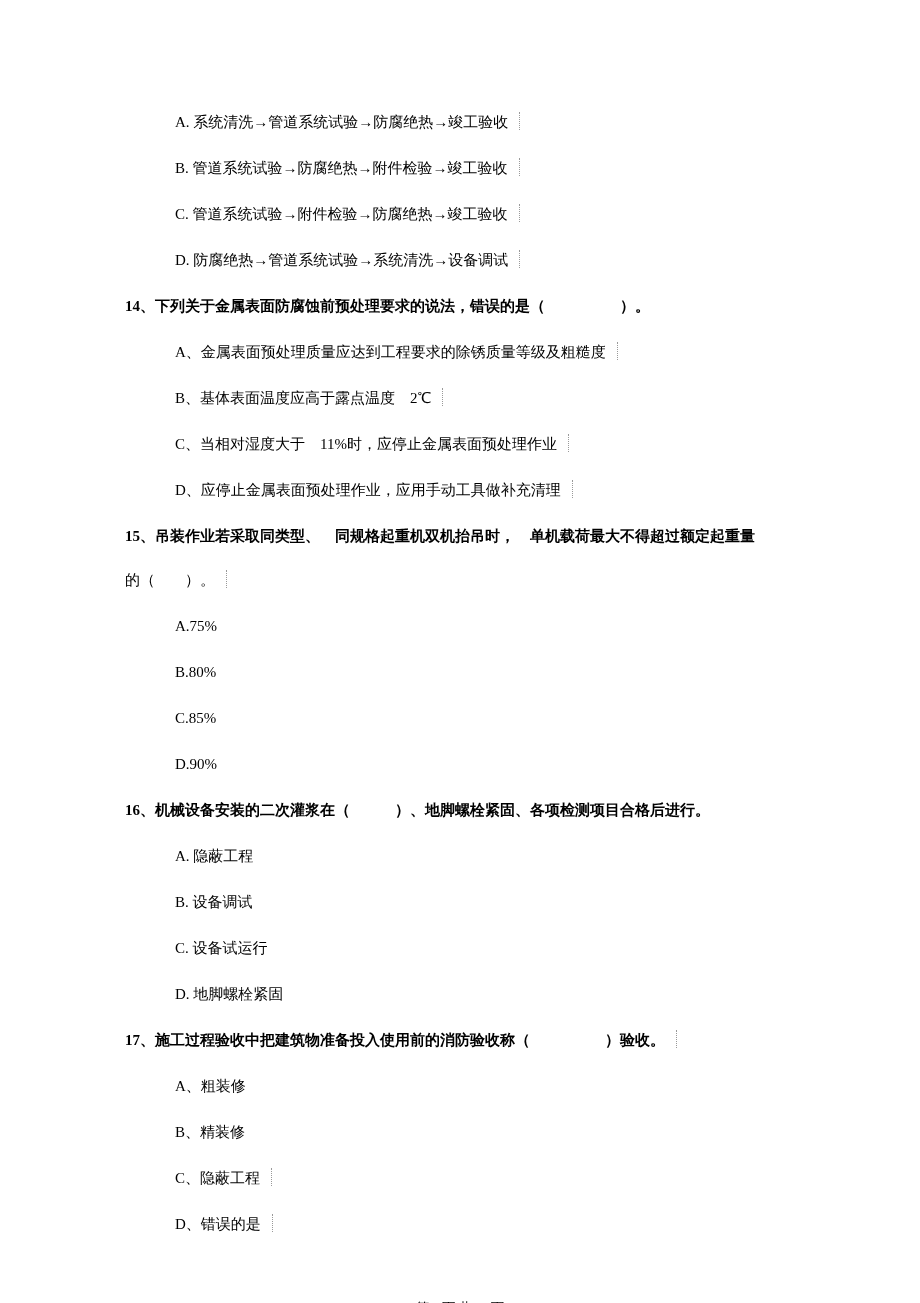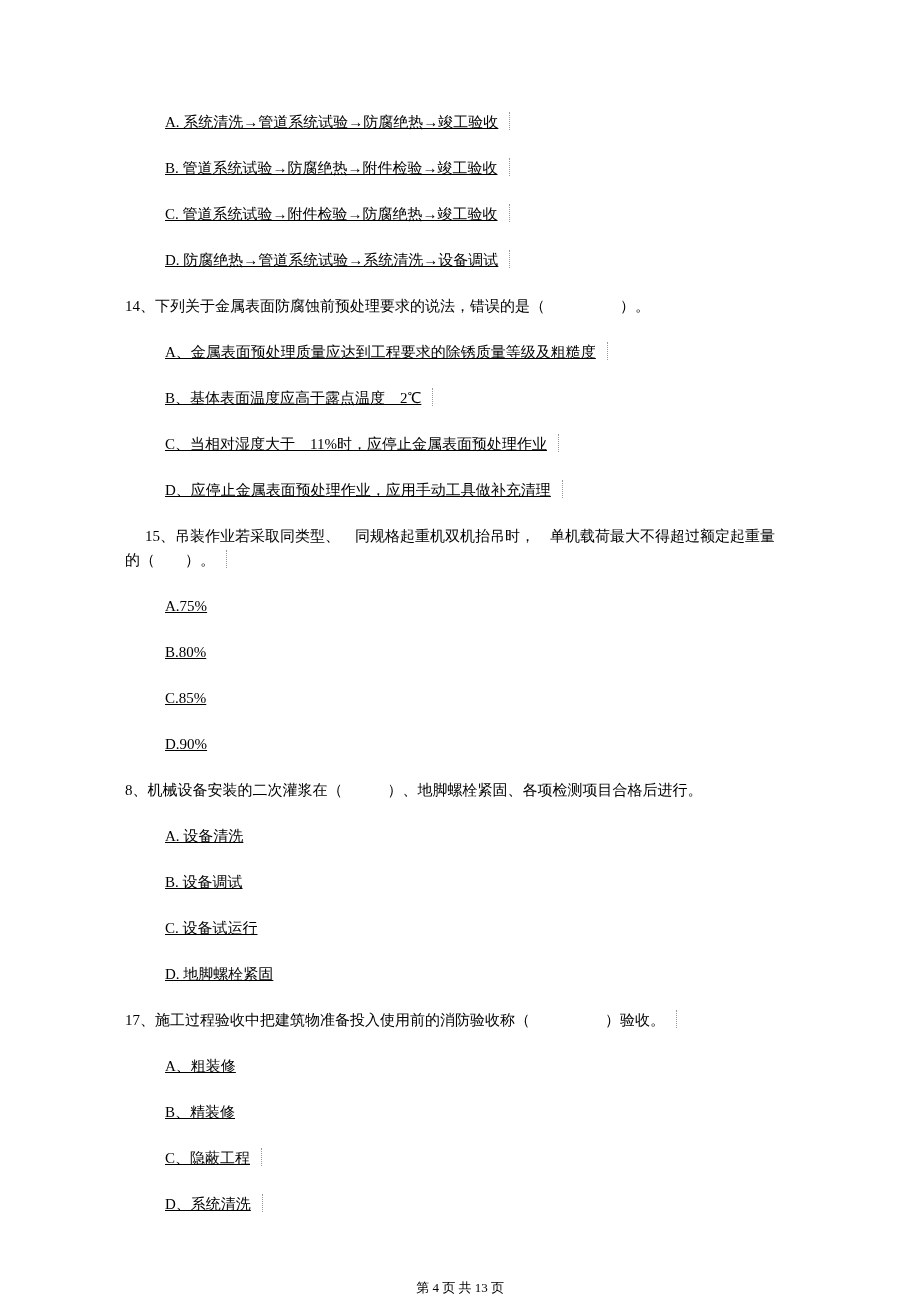--- a/index.html
+++ b/index.html
@@ -10,38 +10,38 @@
     body {
       font-family: "SimSun", "宋体", serif;
       font-size: 15px;
       line-height: 1.6;
       color: #000;
       background: #fff;
       width: 920px;
       padding: 110px 125px 40px 125px;
     }
     .option {
-      margin-left: 40px;
+      margin-left: 50px;
       margin-bottom: 22px;
       position: relative;
       display: inline-block;
-      text-decoration: underline;
     }
     .option::after {
       content: "";
       position: absolute;
       right: -12px;
       top: 2px;
       height: 18px;
       width: 1px;
       border-right: 1px dotted #999;
     }
     .question {
       margin-bottom: 22px;
       position: relative;
+      font-weight: bold;
     }
     .question-text {
       display: inline-block;
       position: relative;
     }
     .question-text::after {
       content: "";
       position: absolute;
       right: -12px;
       top: 2px;
@@ -83,39 +83,39 @@
 <div class="option">D. 防腐绝热→管道系统试验→系统清洗→设备调试</div><br>
 
 <div class="question">
   <span class="question-text no-tick">14、下列关于金属表面防腐蚀前预处理要求的说法，错误的是（　　　　　）。</span>
 </div>
 <div class="option">A、金属表面预处理质量应达到工程要求的除锈质量等级及粗糙度</div><br>
 <div class="option">B、基体表面温度应高于露点温度　2℃</div><br>
 <div class="option">C、当相对湿度大于　11%时，应停止金属表面预处理作业</div><br>
 <div class="option">D、应停止金属表面预处理作业，应用手动工具做补充清理</div><br>
 
-<div class="question no-tick" style="margin-bottom:0;text-align:center;">15、吊装作业若采取同类型、　同规格起重机双机抬吊时，　单机载荷最大不得超过额定起重量</div>
+<div class="question no-tick" style="margin-bottom:20px;">15、吊装作业若采取同类型、　同规格起重机双机抬吊时，　单机载荷最大不得超过额定起重量</div>
 <div class="question-line2">的（　　）。</div><br>
 <div class="option no-tick">A.75%</div><br>
 <div class="option no-tick">B.80%</div><br>
 <div class="option no-tick">C.85%</div><br>
 <div class="option no-tick">D.90%</div><br>
 
 <div class="question">
-  <span class="question-text no-tick">8、机械设备安装的二次灌浆在（　　　）、地脚螺栓紧固、各项检测项目合格后进行。</span>
+  <span class="question-text no-tick">16、机械设备安装的二次灌浆在（　　　）、地脚螺栓紧固、各项检测项目合格后进行。</span>
 </div>
-<div class="option no-tick">A. 设备清洗</div><br>
+<div class="option no-tick">A. 隐蔽工程</div><br>
 <div class="option no-tick">B. 设备调试</div><br>
 <div class="option no-tick">C. 设备试运行</div><br>
 <div class="option no-tick">D. 地脚螺栓紧固</div><br>
 
 <div class="question">
   <span class="question-text">17、施工过程验收中把建筑物准备投入使用前的消防验收称（　　　　　）验收。</span>
 </div>
 <div class="option no-tick">A、粗装修</div><br>
 <div class="option no-tick">B、精装修</div><br>
 <div class="option">C、隐蔽工程</div><br>
-<div class="option">D、系统清洗</div><br>
+<div class="option">D、错误的是</div><br>
 
 <div class="footer">第 4 页 共 13 页</div>
 
 
 
 
 </body></html>

